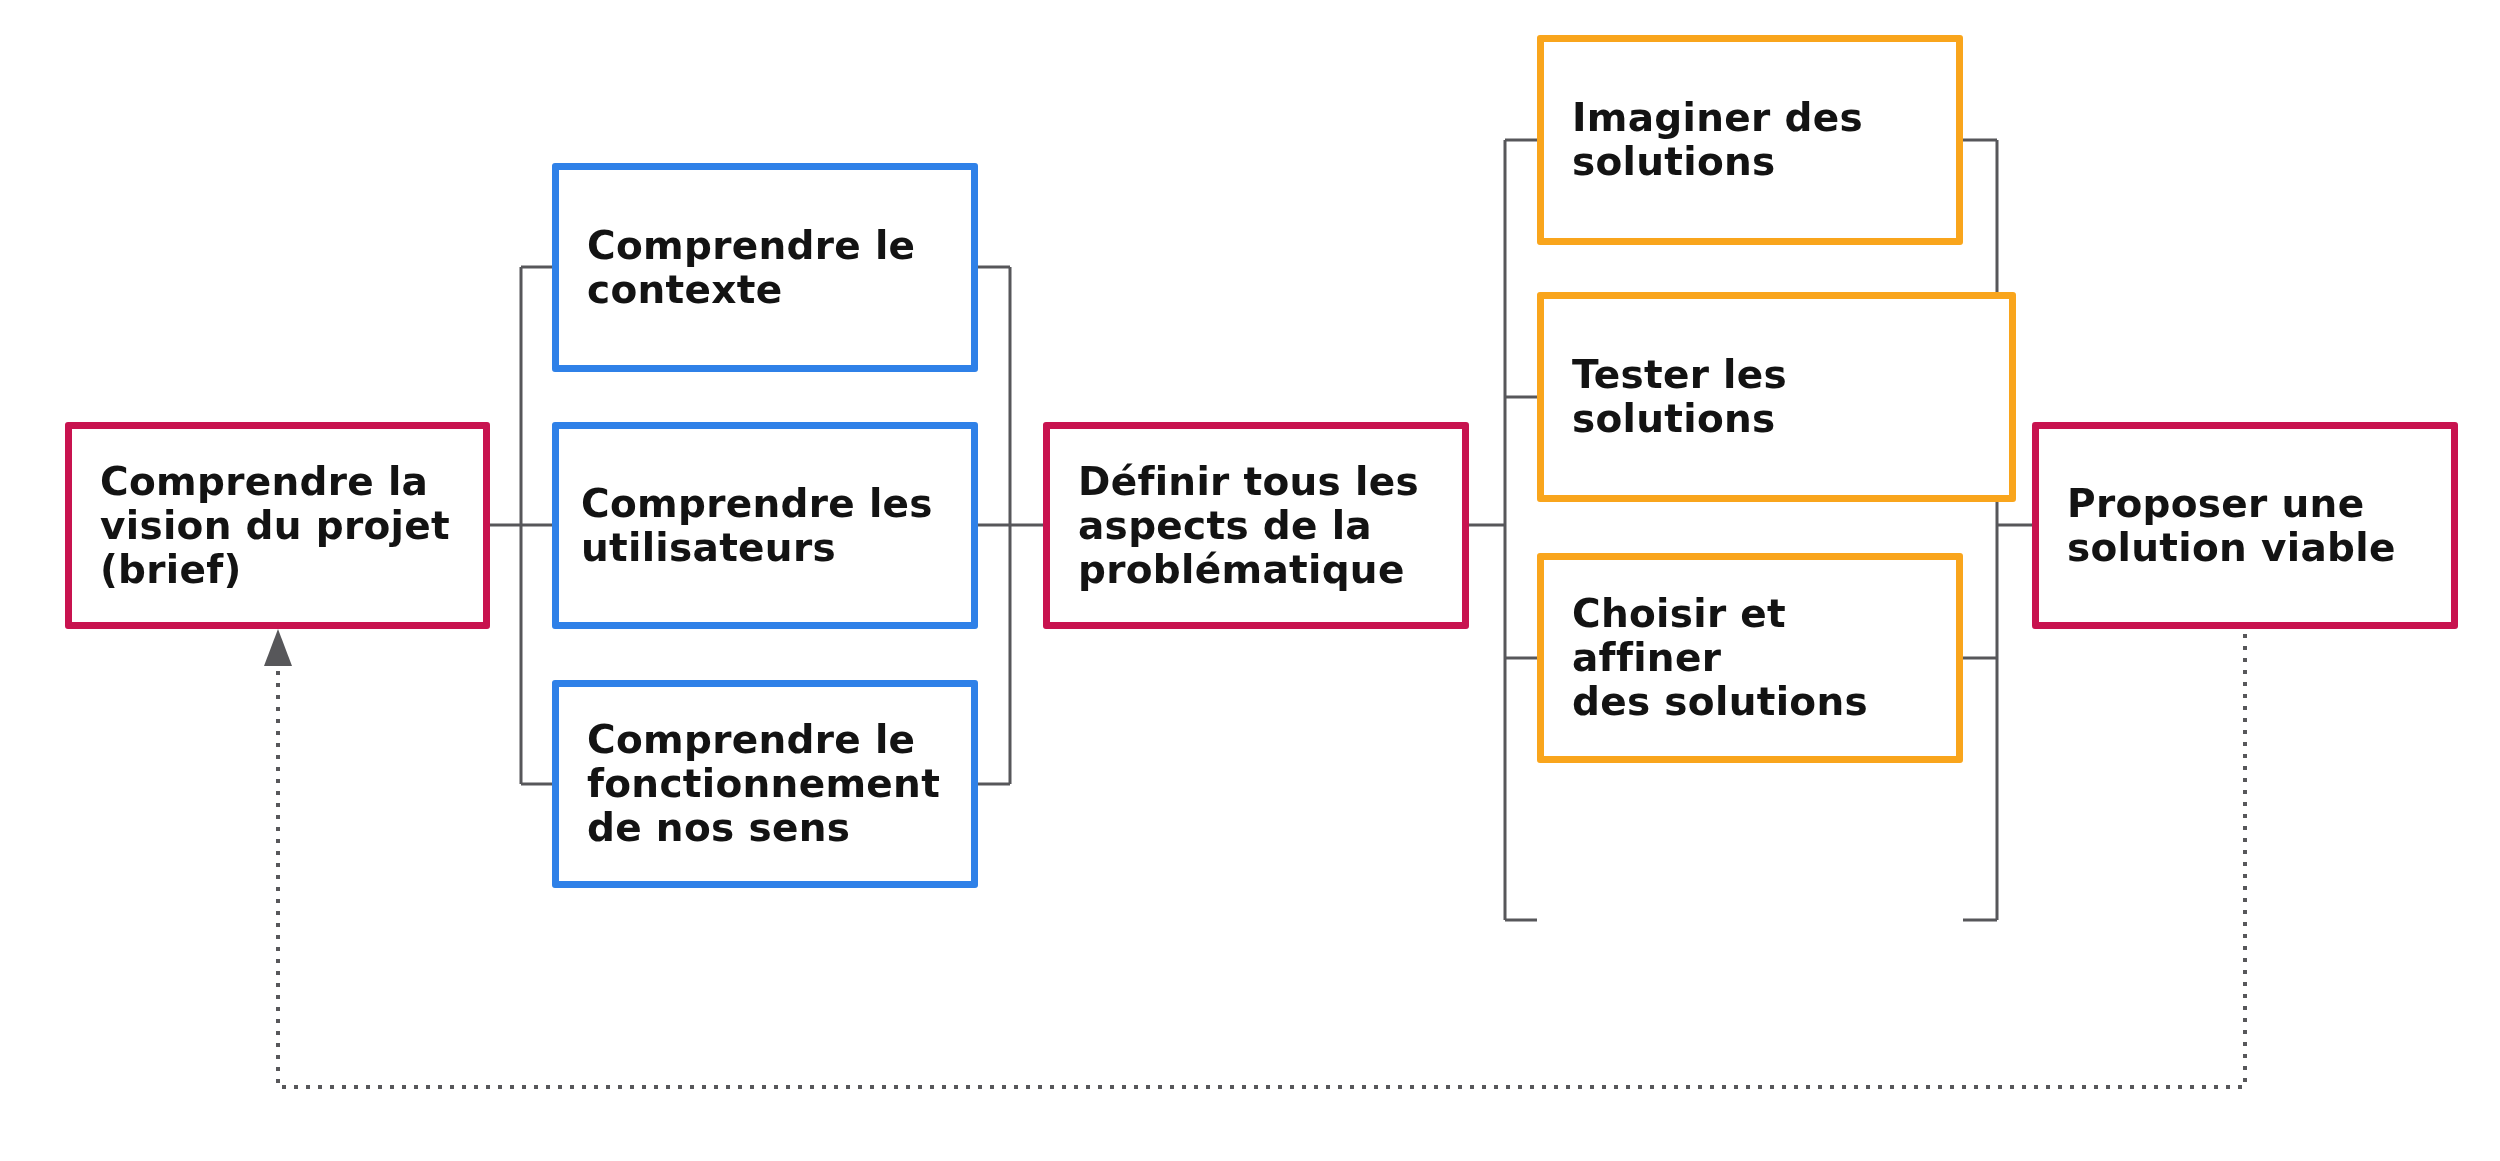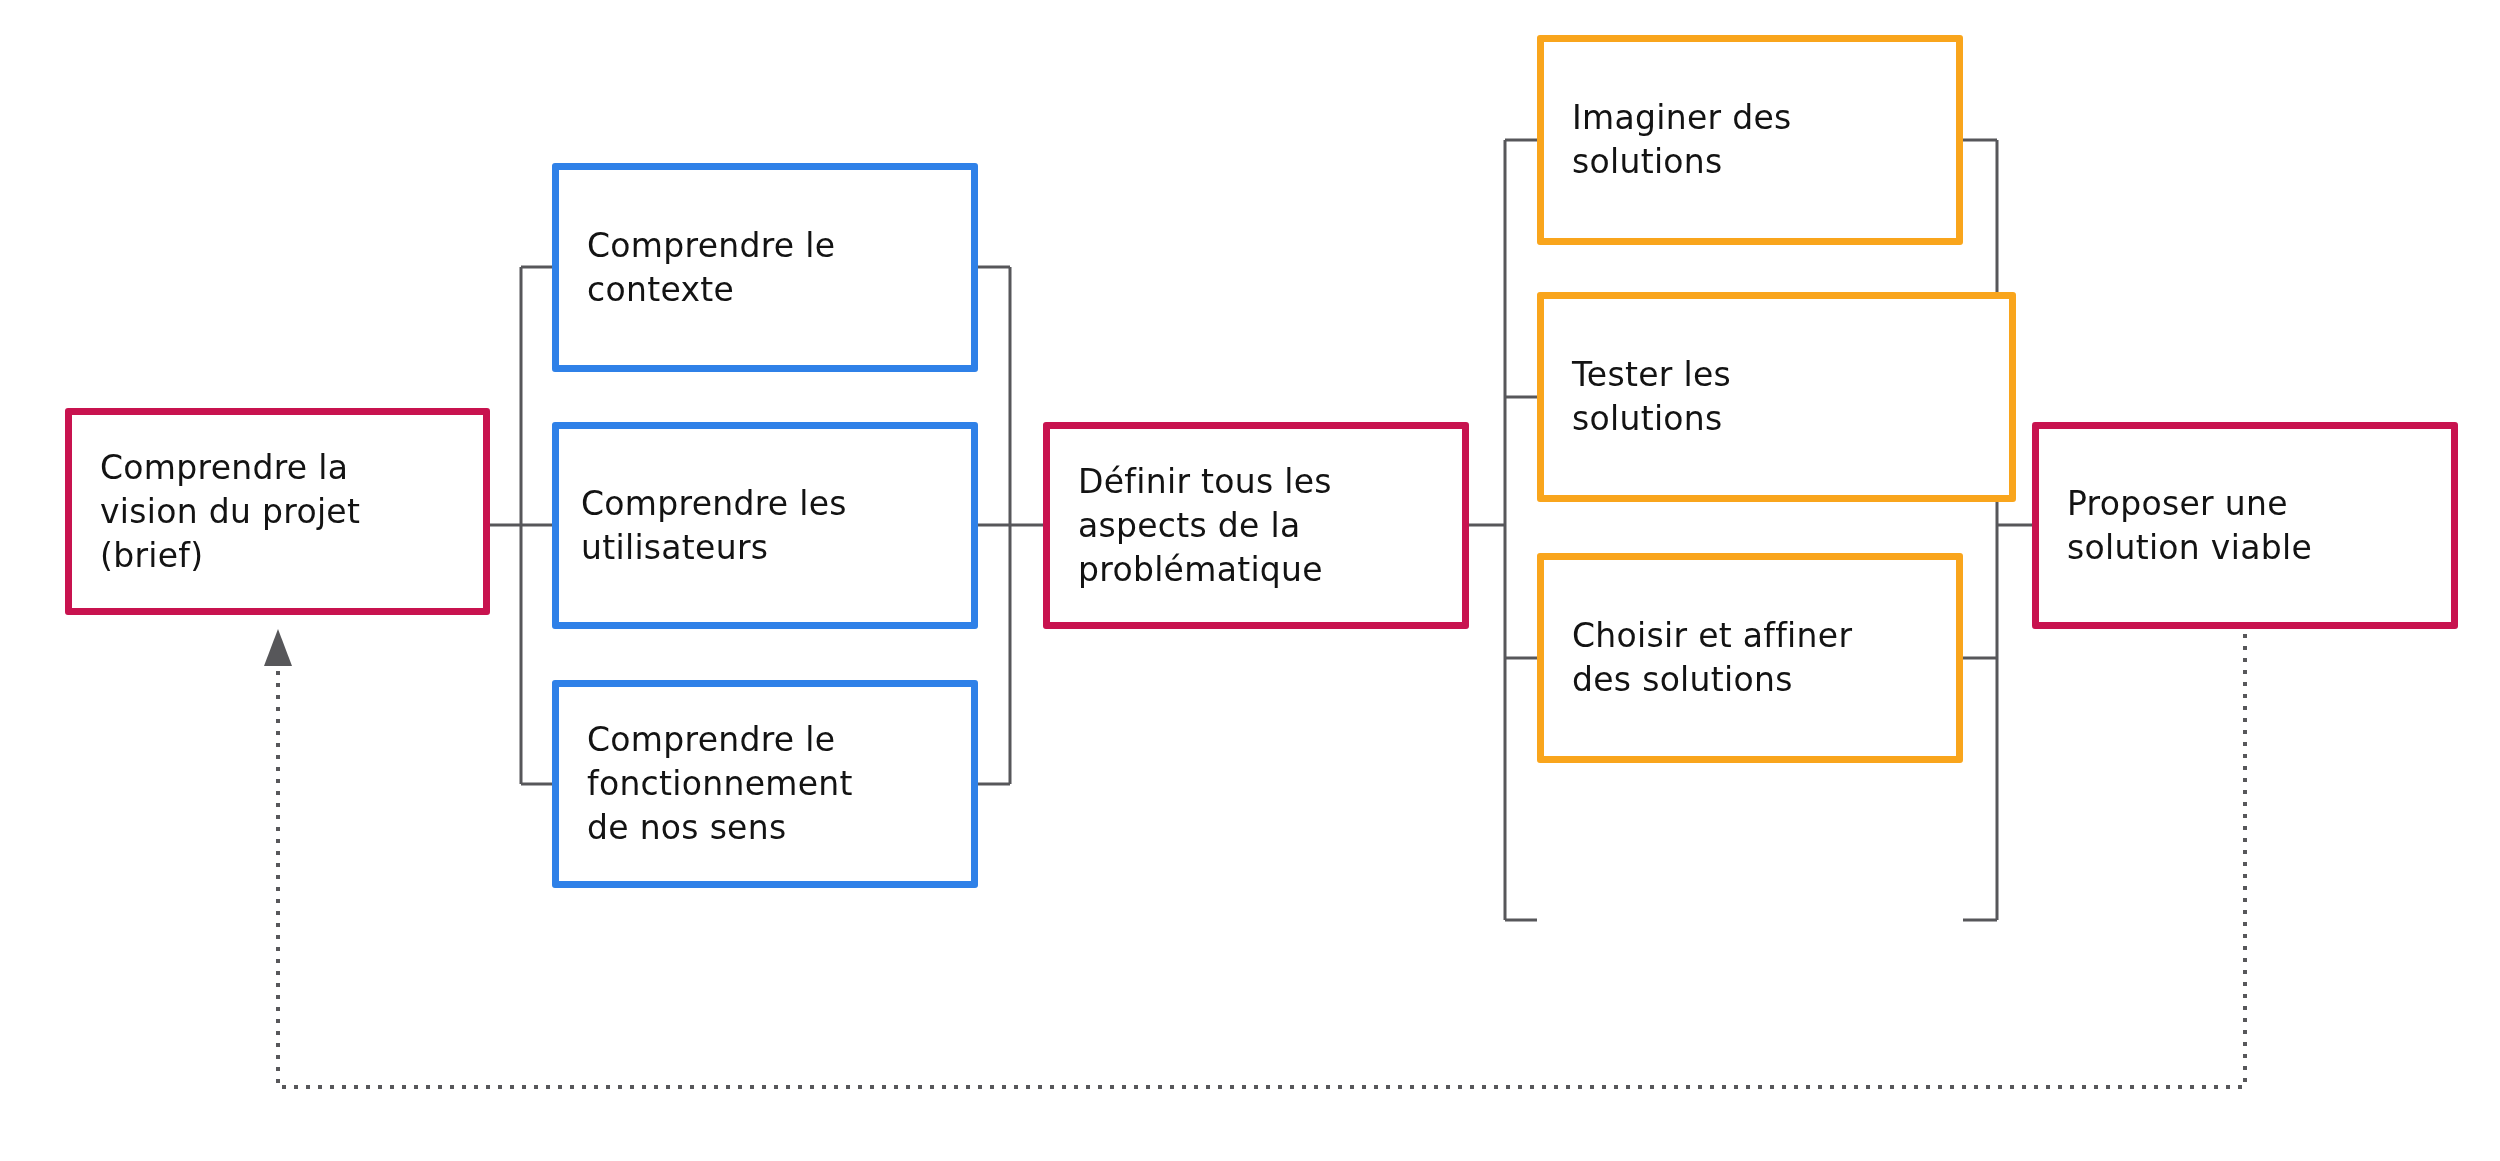--- a/index.html
+++ b/index.html
@@ -19,22 +19,22 @@
     position:absolute;
     box-sizing:border-box;
     background:#ffffff;
     border:7px solid #000;
     border-radius:3px;
     display:flex;align-items:center;
     padding-left:28px;padding-right:12px;
   }
   .node-label{
     white-space:pre-line;
-    font-size:33px;line-height:44px;
-    font-weight:400;
+    font-size:39px;line-height:44px;
+    font-weight:700;
     color:var(--text,#131313);
     letter-spacing:0.3px;
   }
   .border-primary{border-color:var(--primary,#C8134F);}
   .border-secondary{border-color:var(--secondary,#2F81E8);}
   .border-tertiary{border-color:var(--tertiary,#F9A51C);}
 </style>
 </head>
 <body>
 
@@ -63,21 +63,21 @@
     <path class="edge" d="M1963 397 H1997"></path>
     <path class="edge" d="M1963 658 H1997"></path>
     <path class="edge" d="M1963 920 H1997"></path>
     <path class="edge" d="M1997 140 V920"></path>
     <path class="edge" d="M1997 525 H2032"></path>
 
     <path class="edge-dotted" d="M2245 634 V1087 H278 V668"></path>
     <polygon class="arrowhead" points="278,629 264,666 292,666"></polygon>
   </svg>
 
-  <div class="node border-primary" style="left:65px;top:408px;width:425px;height:207px;">
+  <div class="node border-primary" style="left:65px;top:422px;width:425px;height:207px;">
     <span class="node-label">Comprendre la
 vision du projet
 (brief)</span>
   </div>
 
   <div class="node border-secondary" style="left:552px;top:163px;width:426px;height:209px;">
     <span class="node-label">Comprendre le
 contexte</span>
   </div>
 

